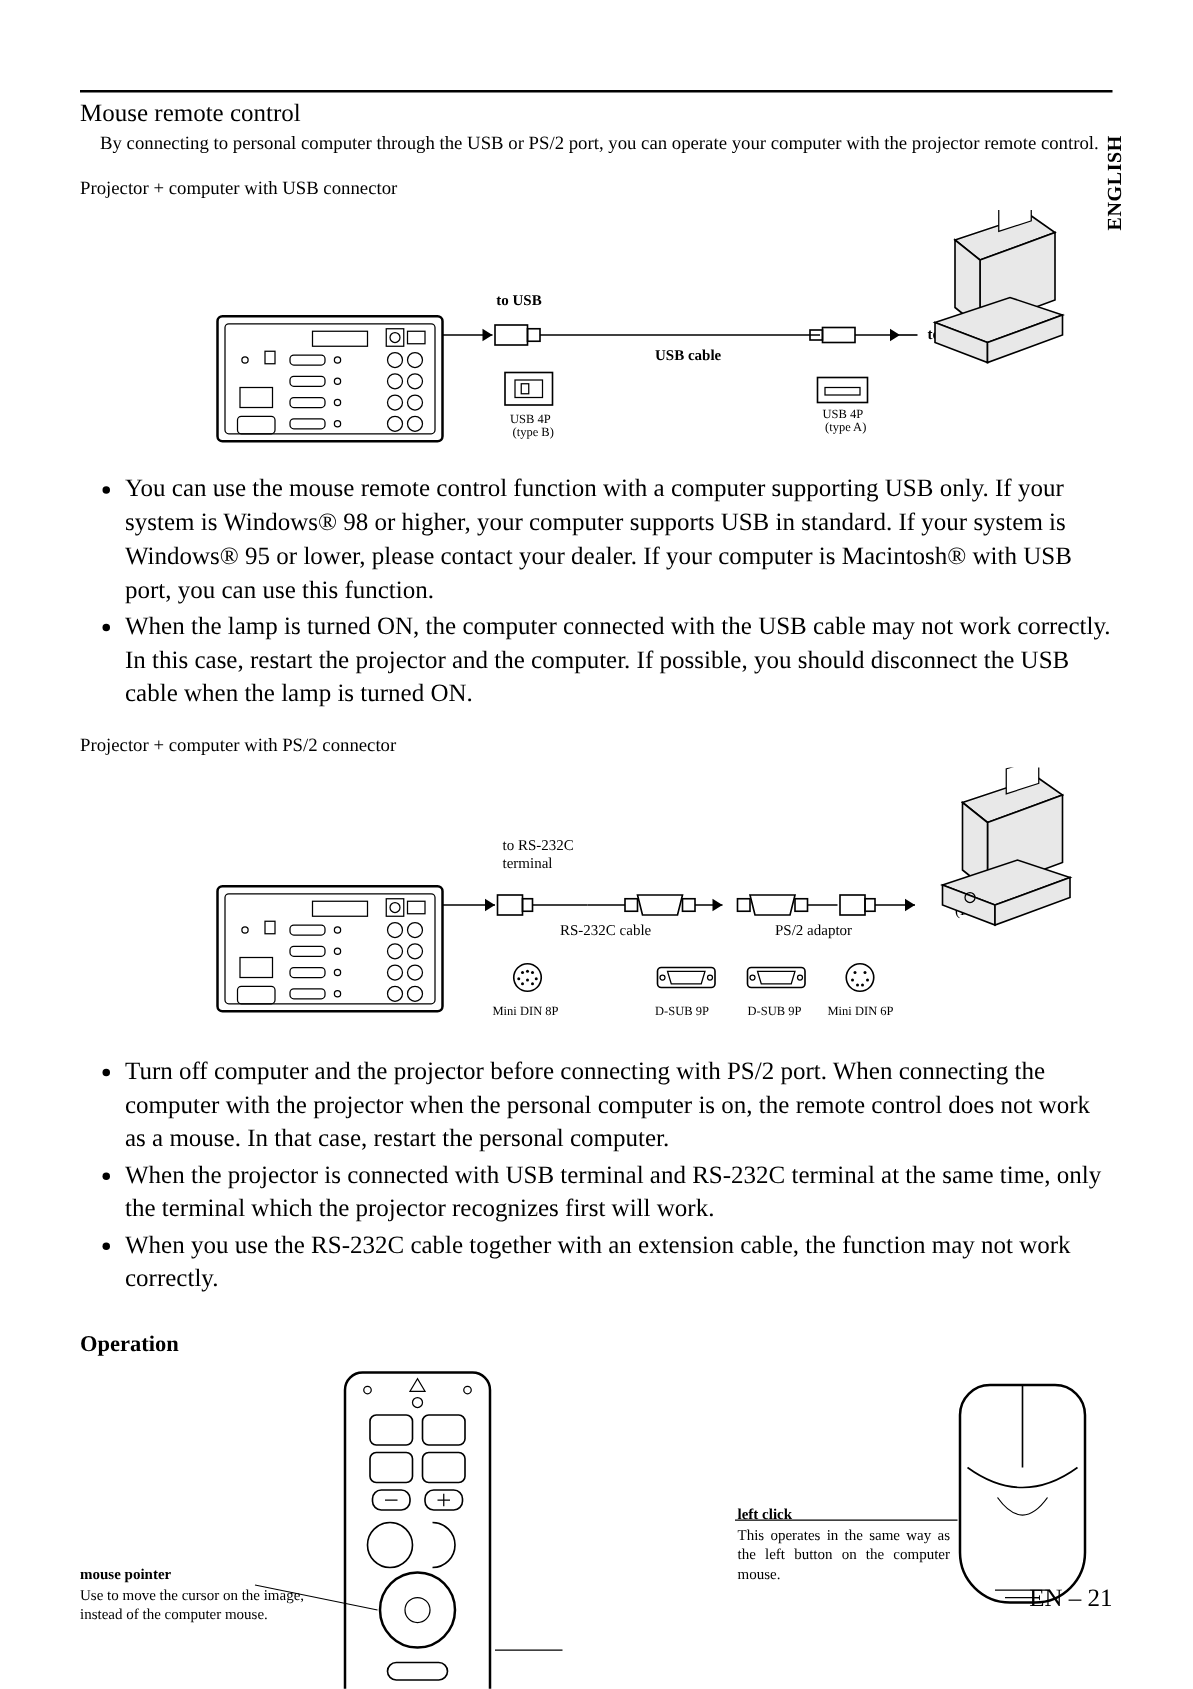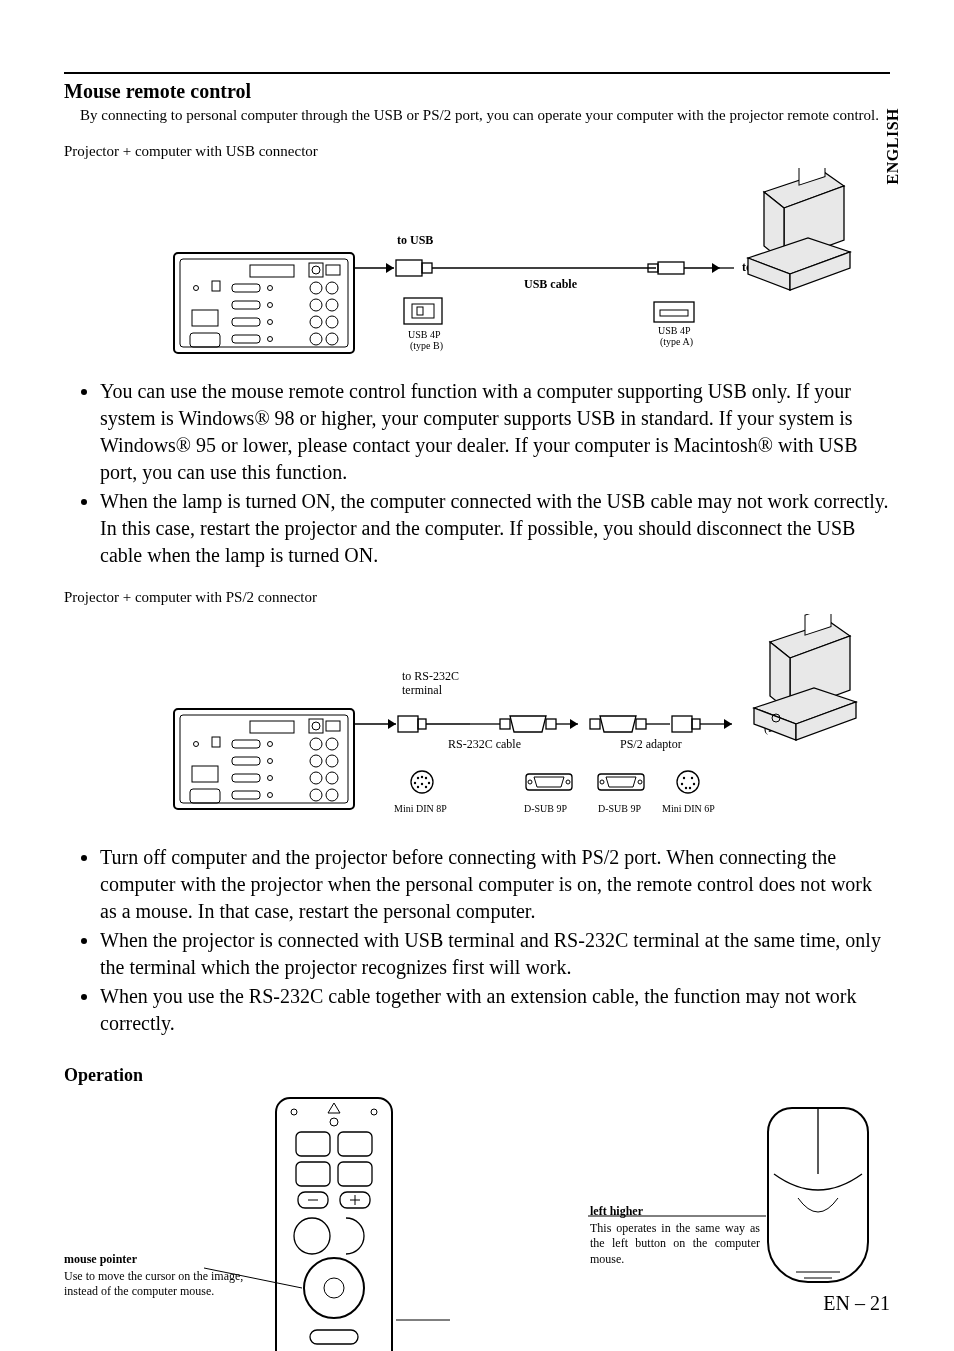--- a/index.html
+++ b/index.html
@@ -28,21 +28,21 @@
     font-size: 16px;
     letter-spacing: 0.5px;
   }
   .rule {
     height: 2px;
     background: #000;
     margin-bottom: 4px;
   }
   h1.section-title {
     font-family: "Century Schoolbook", "Times New Roman", serif;
-    font-weight: bold;
+    font-weight: normal;
     font-size: 20px;
     margin: 6px 0 2px 0;
   }
   p.intro {
     margin: 2px 0 18px 16px;
     font-size: 15px;
     line-height: 1.35;
   }
   h3.subhead {
     font-weight: normal;
@@ -58,21 +58,21 @@
     padding-left: 36px;
   }
   ul.notes li {
     font-size: 20px;
     line-height: 1.35;
     margin: 0 0 2px 0;
   }
   .page-num {
     position: absolute;
     right: 64px;
-    bottom: 36px;
+    bottom: 60px;
     font-size: 20px;
   }
   
   .dlabel { font-family: "Times New Roman", serif; font-size: 12px; }
   .dlabel.bold { font-weight: bold; }
   .dlabel.sm { font-size: 10px; }
   .ops-area { position: relative; height: 320px; margin-top: 4px; }
   .ops-label { position: absolute; font-size: 12px; line-height: 1.3; }
   .ops-label .t { font-weight: bold; display: block; margin-bottom: 1px; }
   h2.op-head {
@@ -360,19 +360,19 @@
       </g>
     </svg>
 
     <div class="ops-label" style="left:0; top:160px; width:200px;">
       <span class="t">mouse pointer</span>
       <span>Use to move the cursor on the image, instead of the computer mouse.</span>
     </div>
 
 
     <div class="ops-label" style="left:526px; top:112px; width:170px; text-align:justify;">
-      <span class="t">left higher</span>
+      <span class="t">left click</span>
       <span>This operates in the same way as the left button on the computer mouse.</span>
     </div>
   </div>
 
   <div class="page-num">EN – 21</div>
 </div>
 
 </body></html>

